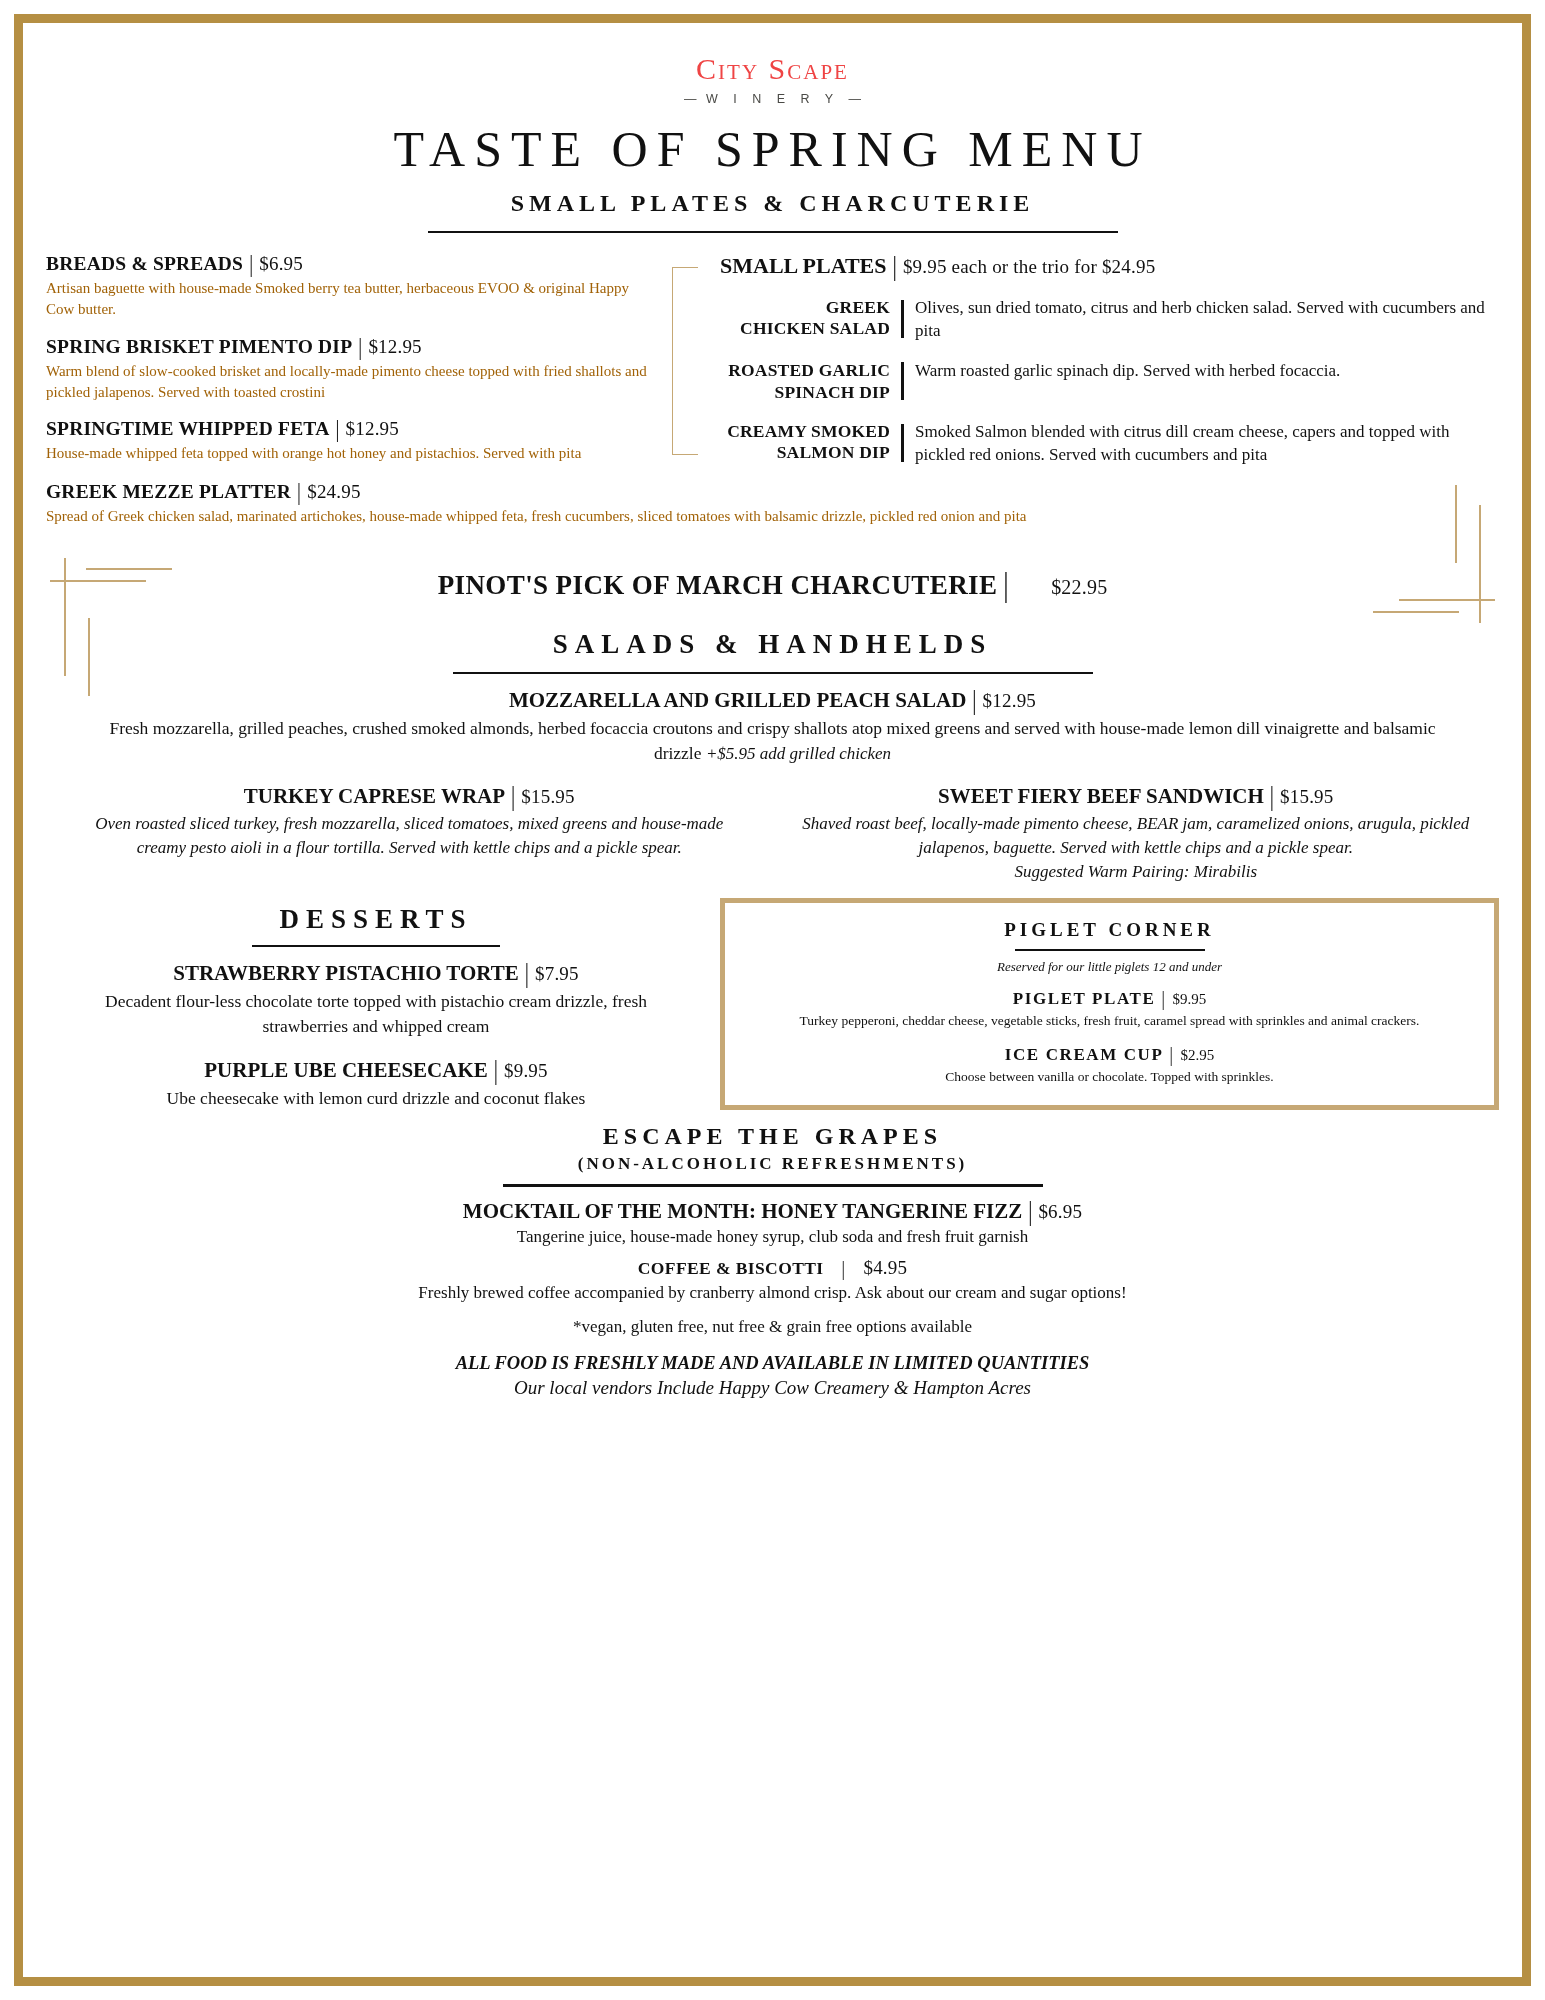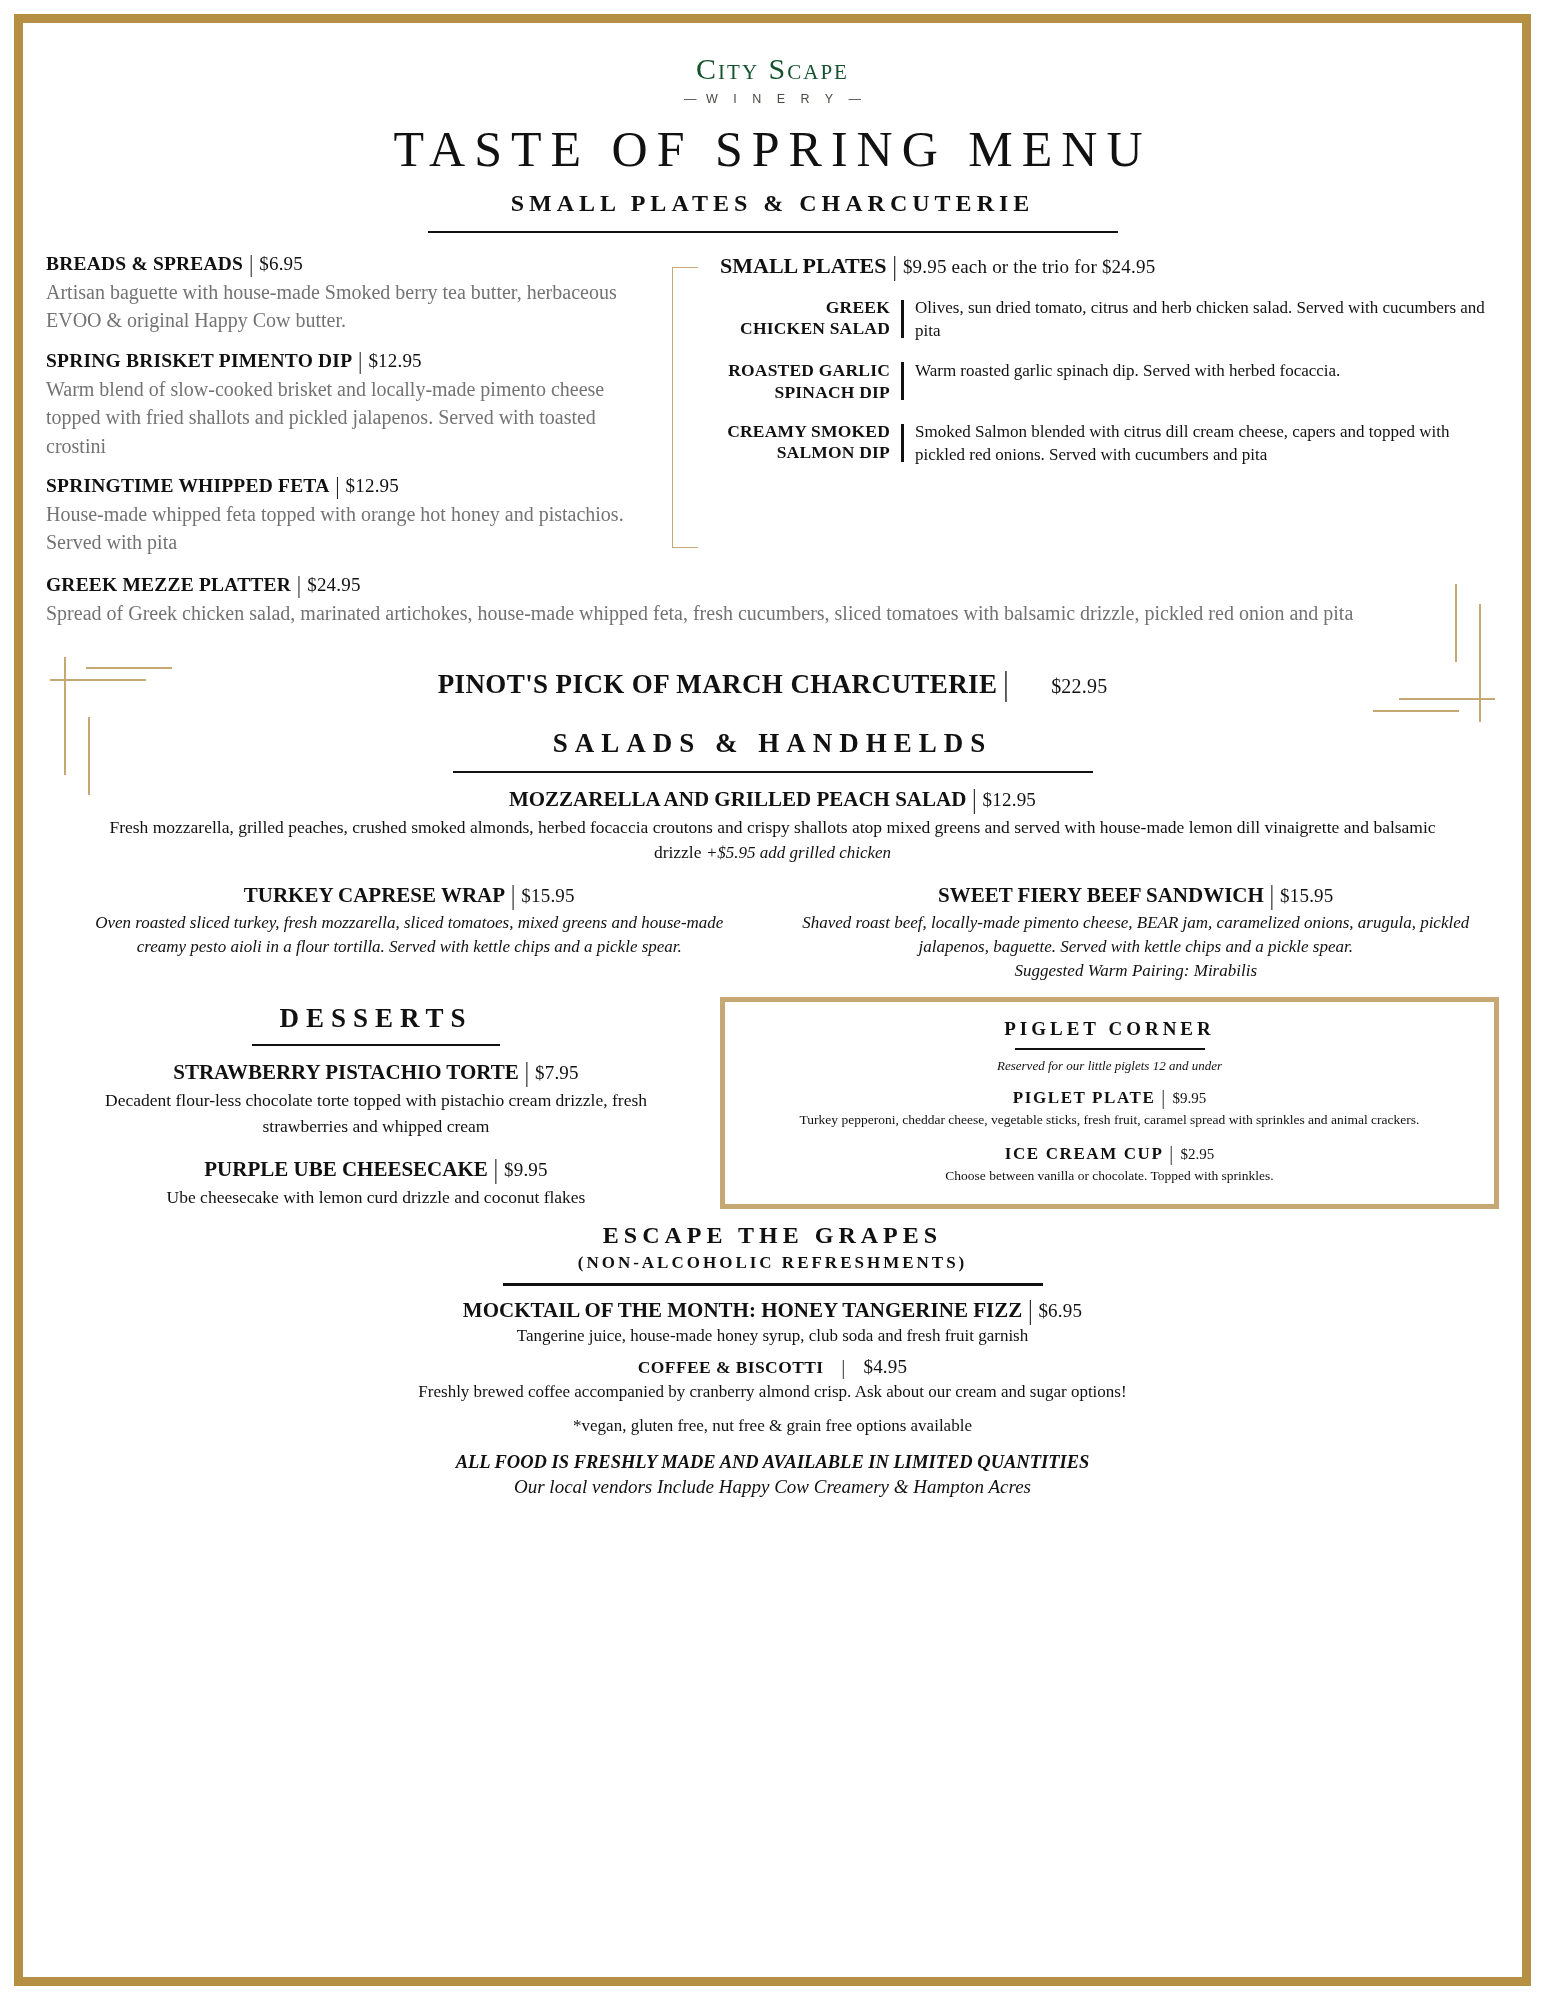--- a/index.html
+++ b/index.html
@@ -38,21 +38,21 @@
 
   
   .brand {
     text-align: center;
     margin-top: 16px;
   }
   .brand-name {
     font-family: "Liberation Serif", serif;
     font-size: 30px;
     letter-spacing: 2px;
-    color: #14532d;
+    color: #ef4444;
     font-variant: small-caps;
     text-transform: capitalize;
     font-weight: 400;
   }
   .brand-sub {
     margin-top: 6px;
     font-family: "Liberation Sans", sans-serif;
     font-size: 12.5px;
     letter-spacing: 6px;
     color: #4a4a46;
@@ -106,25 +106,25 @@
     margin: 0 6px;
     transform: scaleY(1.25);
   }
   .price {
     font-size: 19px;
     font-weight: normal;
     font-family: "Liberation Serif", serif;
     letter-spacing: 0.2px;
   }
   .item-desc {
-    font-size: 20px;
+    font-size: 15px;
     line-height: 1.42;
     margin-top: 3px;
     font-family: "Liberation Serif", serif;
-    color: #737373;
+    color: #a16207;
   }
 
   
   .sp-bracket {
     position: absolute;
     left: 6px;
     top: 14px;
     bottom: 24px;
     width: 26px;
     border-left: 1.5px solid #c6a875;

